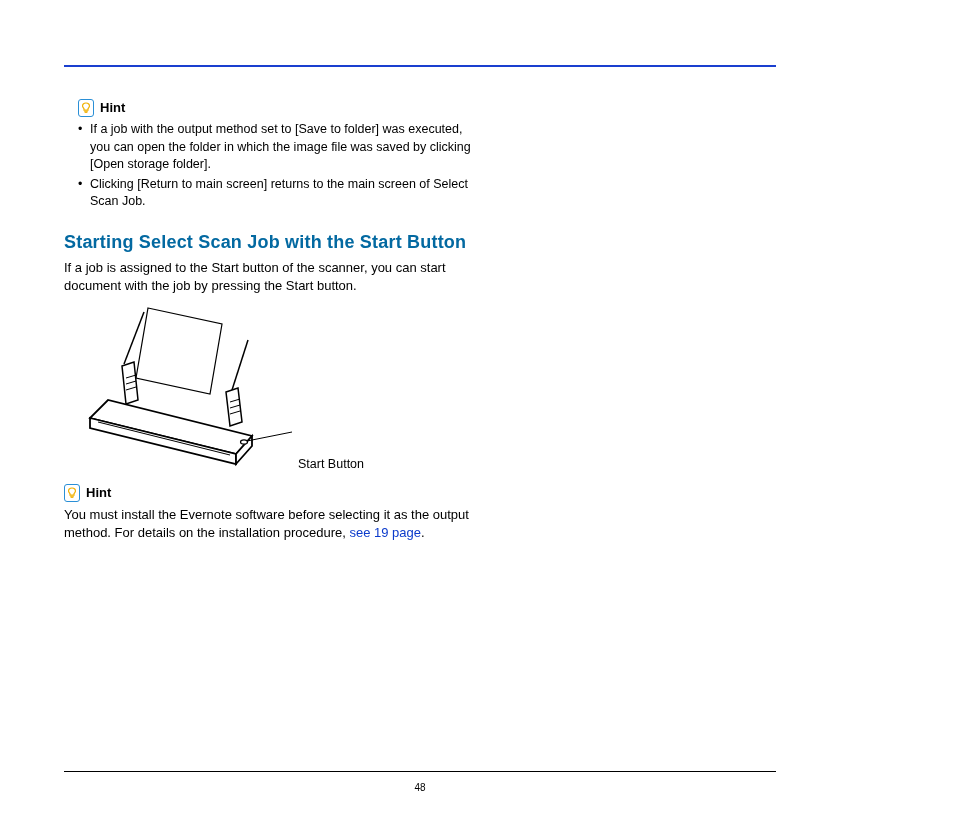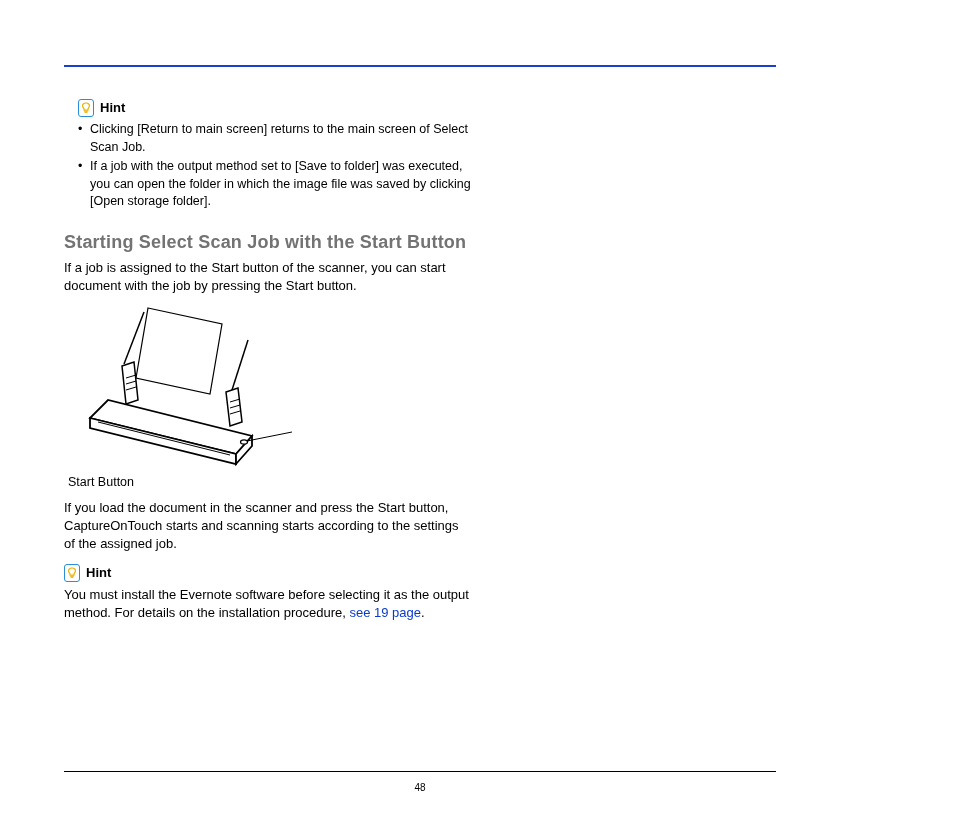--- a/index.html
+++ b/index.html
@@ -59,36 +59,35 @@
     margin-bottom: 2px;
     font-size: 12.5px;
   }
   .bullet-list li::before {
     content: "•";
     position: absolute;
     left: 0;
     top: 0;
   }
   .section-heading {
-    color: #737373;
+    color: #0369a1;
     font-weight: 900;
     font-size: 18px;
     line-height: 1.25;
     margin: 20px 0 6px 0;
     letter-spacing: 0.2px;
   }
   .body-text {
     font-size: 13px;
     margin: 0 0 8px 0;
   }
   .figure {
     margin: 6px 0 8px 0;
     display: flex;
-    align-items: flex-start;
-    flex-direction: column;
+    align-items: flex-end;
   }
   .figure svg { display:block; }
   .figure-label {
     font-size: 12.5px;
     margin-left: 4px;
   }
   .hint-block {
     margin-top: 10px;
   }
   .hint-block .hint-header { margin-left: 0; }
@@ -136,22 +135,22 @@
       <span class="hint-icon">
         <svg width="10" height="12" viewBox="0 0 10 12">
           <path d="M5 1 C2.6 1 1.3 2.6 1.6 4.3 C1.8 5.4 2.6 5.9 3 6.8 L3 8.2 L7 8.2 L7 6.8 C7.4 5.9 8.2 5.4 8.4 4.3 C8.7 2.6 7.4 1 5 1 Z" fill="none" stroke="#f0b000" stroke-width="1.2"></path>
           <line x1="3.2" y1="9.3" x2="6.8" y2="9.3" stroke="#f0b000" stroke-width="1"></line>
           <line x1="3.6" y1="10.4" x2="6.4" y2="10.4" stroke="#f0b000" stroke-width="1"></line>
         </svg>
       </span>
       <span class="hint-label">Hint</span>
     </div>
     <ul class="bullet-list">
+      <li>If a job with the output method set to [Save to folder] was executed, you can open the folder in which the image file was saved by clicking [Open storage folder].</li>
       <li>Clicking [Return to main screen] returns to the main screen of Select Scan Job.</li>
-      <li>If a job with the output method set to [Save to folder] was executed, you can open the folder in which the image file was saved by clicking [Open storage folder].</li>
     </ul>
 
     <h2 class="section-heading">Starting Select Scan Job with the Start Button</h2>
     <p class="body-text">If a job is assigned to the Start button of the scanner, you can start document with the job by pressing the Start button.</p>
 
     <div class="figure">
       <svg width="230" height="170" viewBox="0 0 230 170">
 
         <polygon points="84,4 158,20 146,90 72,74" fill="#fff" stroke="#000" stroke-width="1.2"></polygon>
 
@@ -176,21 +175,20 @@
 
         <line x1="34" y1="118" x2="166" y2="151" stroke="#000" stroke-width="1"></line>
 
         <ellipse cx="180" cy="138" rx="3.5" ry="2.2" fill="#fff" stroke="#000" stroke-width="1.2"></ellipse>
 
         <line x1="183" y1="137" x2="228" y2="128" stroke="#000" stroke-width="1"></line>
       </svg>
       <span class="figure-label">Start Button</span>
     </div>
 
-    <p class="body-text">If you load the document in the scanner and press the Start button, CaptureOnTouch starts and scanning starts according to the settings of the assigned job.</p>
 
     <div class="hint-block">
       <div class="hint-header">
         <span class="hint-icon">
           <svg width="10" height="12" viewBox="0 0 10 12">
             <path d="M5 1 C2.6 1 1.3 2.6 1.6 4.3 C1.8 5.4 2.6 5.9 3 6.8 L3 8.2 L7 8.2 L7 6.8 C7.4 5.9 8.2 5.4 8.4 4.3 C8.7 2.6 7.4 1 5 1 Z" fill="none" stroke="#f0b000" stroke-width="1.2"></path>
             <line x1="3.2" y1="9.3" x2="6.8" y2="9.3" stroke="#f0b000" stroke-width="1"></line>
             <line x1="3.6" y1="10.4" x2="6.4" y2="10.4" stroke="#f0b000" stroke-width="1"></line>
           </svg>
         </span>

